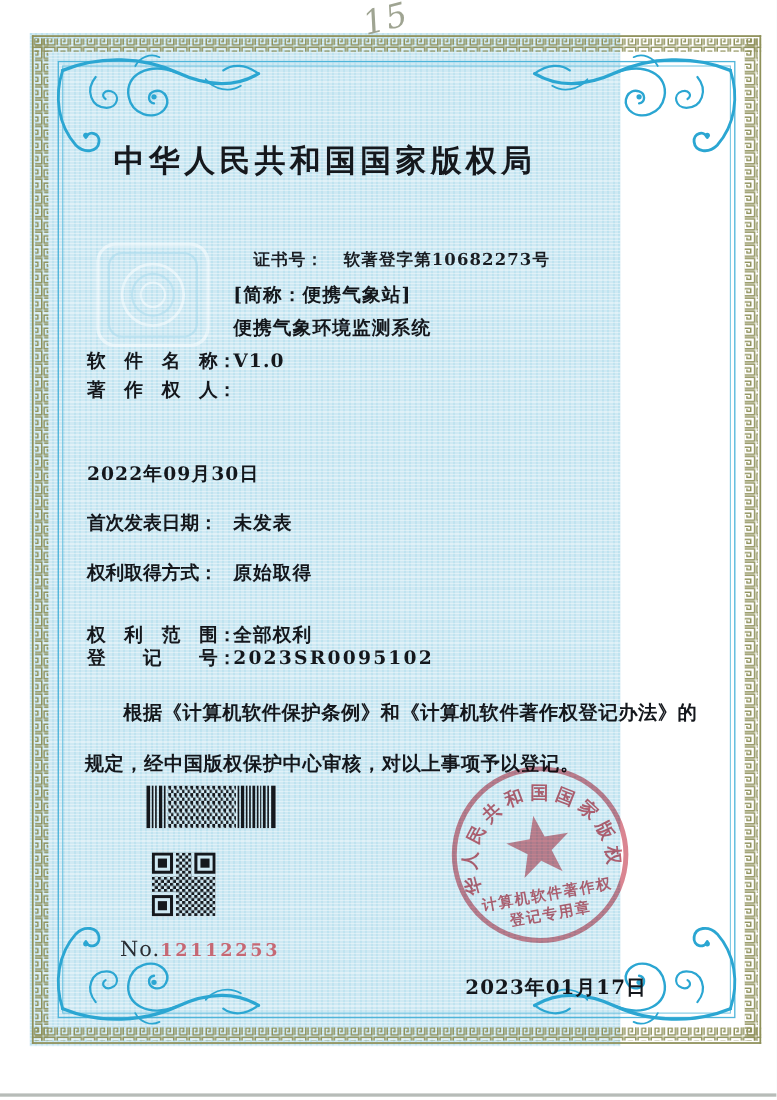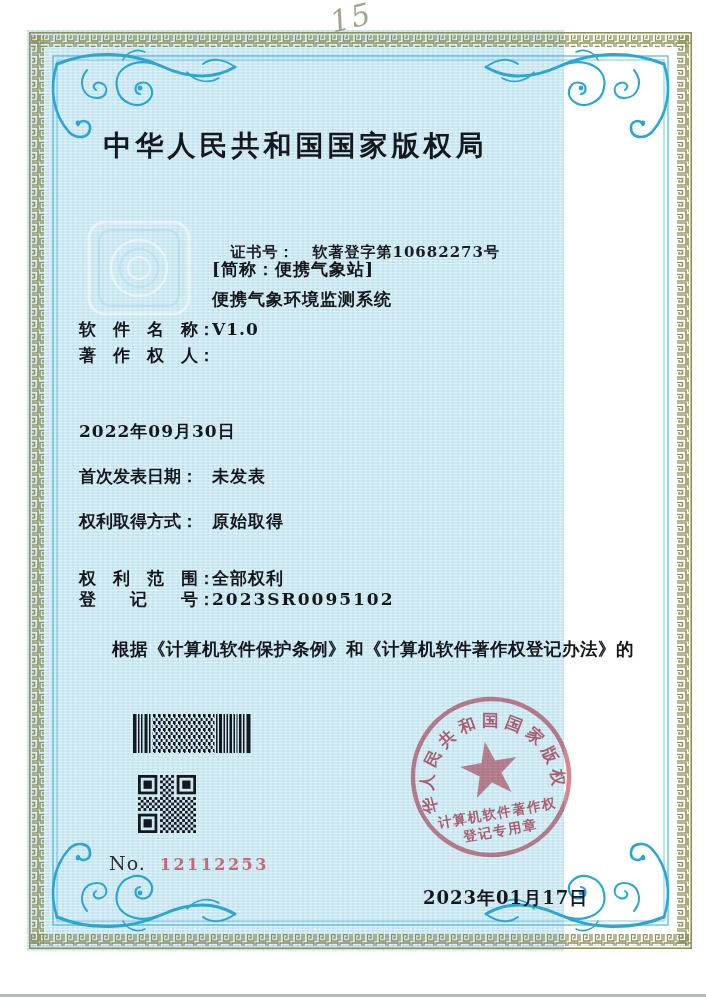--- a/index.html
+++ b/index.html
@@ -24,36 +24,36 @@
   }
   .authority{
     position:absolute;top:97px;left:0;width:100%;text-align:center;
     font-size:28px;font-weight:bold;letter-spacing:4px;color:#15181d;white-space:nowrap;
   }
   .cert-title{
     position:absolute;top:139px;left:0;width:100%;text-align:center;
     font-size:34px;font-weight:bold;letter-spacing:4px;color:#15181d;white-space:nowrap;
   }
   .certno{
-    position:absolute;top:213px;right:64px;display:flex;gap:18px;align-items:flex-end;
+    position:absolute;top:197px;right:64px;display:flex;gap:18px;align-items:flex-end;
     font-size:15px;font-weight:bold;color:#1a1d22;letter-spacing:1px;white-space:nowrap;
   }
   .row{position:absolute;left:52px;display:flex;align-items:flex-end;color:#14171c;}
   .lbl{display:inline-block;width:133px;font-size:17px;font-weight:bold;line-height:30px;white-space:pre;flex:0 0 133px;}
   .val{display:flex;flex-direction:column;font-size:17px;font-weight:bold;letter-spacing:1px;}
   .vline{line-height:30px;white-space:nowrap;}
   .statement{position:absolute;left:50px;top:596px;width:572px;color:#14171c;}
   .stline{font-size:17.5px;font-weight:bold;line-height:46px;letter-spacing:.5px;white-space:nowrap;}
   .stline.indent{text-indent:2em;}
   .barcode{position:absolute;left:106px;top:684px;width:118px;height:39px;}
   .qrcode{position:absolute;left:111px;top:745px;width:58px;height:58px;}
   .seal{position:absolute;left:374px;top:657px;width:180px;height:180px;transform:rotate(-10deg);mix-blend-mode:multiply;opacity:.92;}
   .no-line{position:absolute;left:82px;top:822px;display:flex;align-items:baseline;}
   .no-label{font-size:19px;color:#2a2d33;letter-spacing:1px;}
-  .no-value{margin-left:14px;font-size:16px;letter-spacing:2.5px;color:#c5525e;opacity:.85;font-weight:bold;}
+  .no-value{font-size:16px;letter-spacing:2.5px;color:#c5525e;opacity:.85;font-weight:bold;}
   .issue-date{position:absolute;left:396px;top:856px;font-size:18px;font-weight:bold;letter-spacing:1px;color:#14171c;white-space:nowrap;z-index:4;}
   .scan-edge{position:absolute;left:0;top:994px;width:706px;height:3px;background:#b7bcb8;}
 </style>
 </head>
 <body>
 
 <div class="page">
 
   <span class="handwriting">15</span>
 
@@ -155,20 +155,21 @@
 
     <div class="row" style="top:554px">
       <span class="lbl">登　　记　　号：</span>
       <span class="val">
           <span class="vline" style="letter-spacing:2px">2023SR0095102</span>
         </span>
     </div>
 
     <div class="statement">
       <div class="stline indent">根据《计算机软件保护条例》和《计算机软件著作权登记办法》的</div>
+      <div class="stline">规定，经中国版权保护中心审核，对以上事项予以登记。</div>
     </div>
 
     <svg class="barcode" viewBox="0 0 118 39" aria-hidden="true">
       <defs>
         <pattern id="bcn" width="5" height="7" patternUnits="userSpaceOnUse">
           <rect x="0" y="0" width="2.6" height="3" fill="#15181d"></rect>
           <rect x="2.6" y="4" width="2" height="3" fill="#15181d"></rect>
           <rect x="1" y="2.6" width="1.4" height="1.6" fill="#15181d"></rect>
         </pattern>
       </defs>

